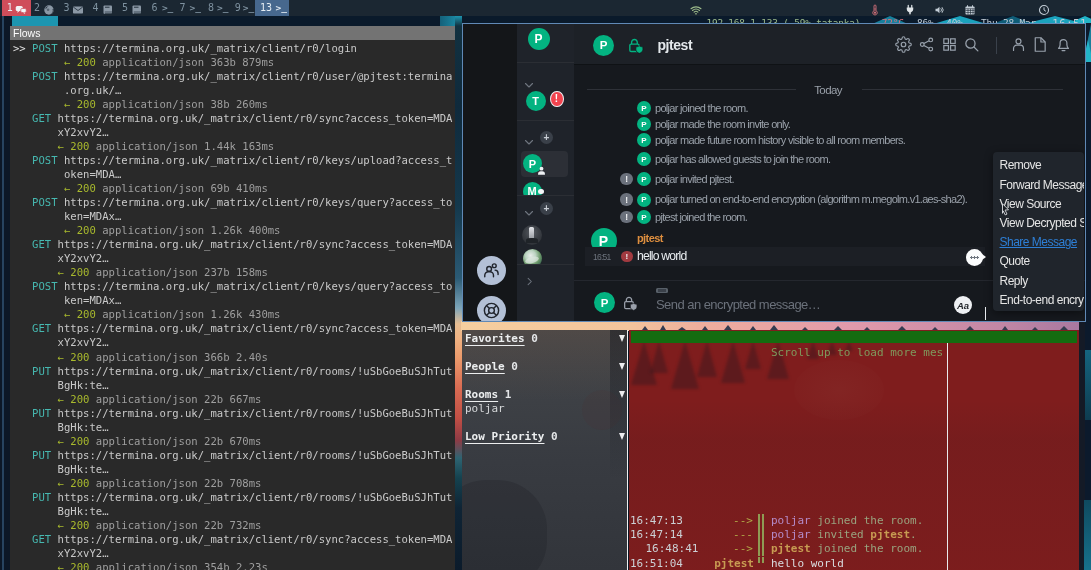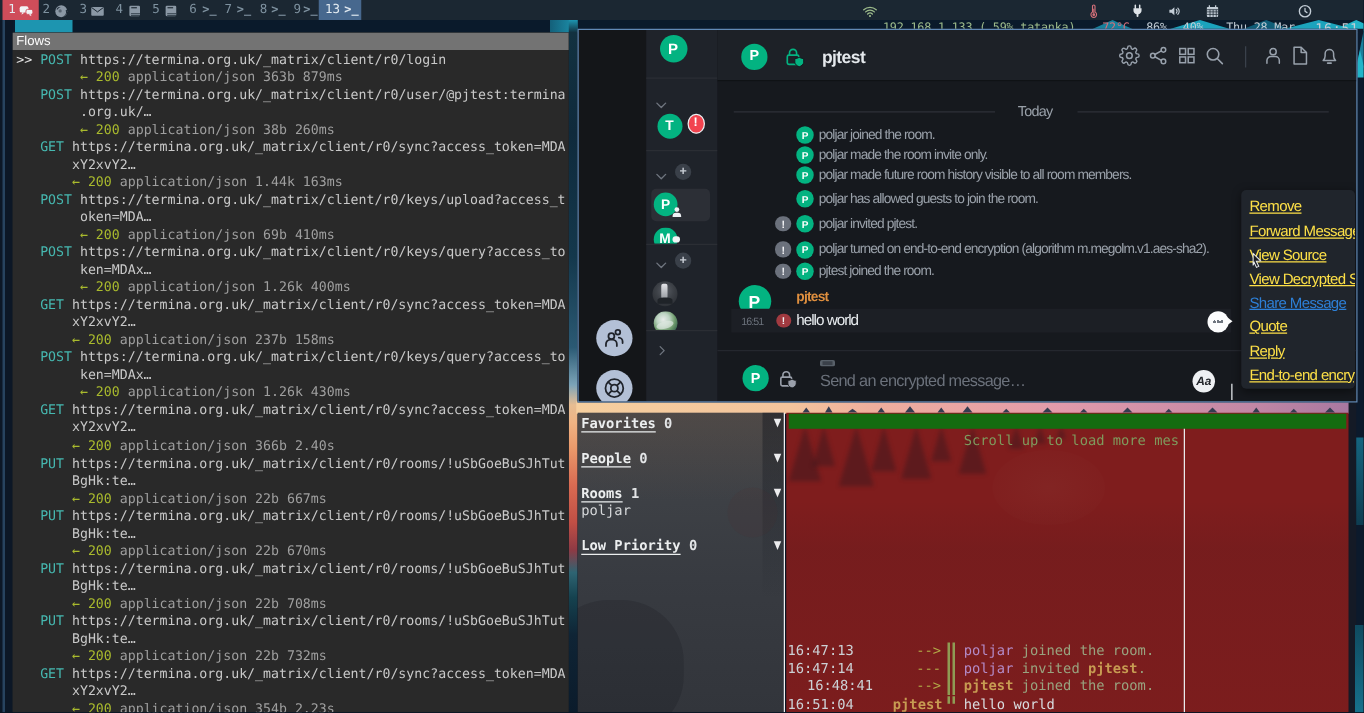--- a/index.html
+++ b/index.html
@@ -42,21 +42,21 @@
   .rheader{position:absolute;left:0;top:0;right:0;height:39.5px;background:#1d2127;
     border-bottom:1px solid #0f1215;}
   .avatar{position:absolute;border-radius:50%;background:#03b381;color:#fff;
     display:flex;align-items:center;justify-content:center;font-weight:600;}
   .divline{position:absolute;background:#2b2e34;height:1px;}
   .ev-text{position:absolute;color:#9aa1aa;font-size:11px;letter-spacing:-0.7px;white-space:nowrap;}
   .shield{position:absolute;border-radius:50%;background:#6b717c;color:#f2f3f5;
     display:flex;align-items:center;justify-content:center;font-weight:700;}
   #ctxmenu{position:absolute;background:#20252c;border-radius:4px;
     box-shadow:0 2px 8px rgba(0,0,0,.45);overflow:hidden;}
-  #ctxmenu .mi{position:absolute;left:5.5px;font-size:12px;letter-spacing:-0.5px;color:#fde047;white-space:nowrap;text-decoration:underline;}
+  #ctxmenu .mi{position:absolute;left:5.5px;font-size:12px;letter-spacing:-0.5px;color:#e5e5e5;white-space:nowrap;}
   
   #tui{position:absolute;left:461.5px;top:330px;width:617.5px;height:240px;overflow:hidden;}
   #tui .sidebar{position:absolute;left:0;top:0;width:165.5px;height:100%;
     background:linear-gradient(180deg,#45464b 0%,#3d4045 30%,#383b41 55%,#32353b 100%);}
   #tui .msgarea{position:absolute;left:167px;top:0;right:0;height:100%;background:#7f1d1d;}
   #tui .mono10{font-family:"DejaVu Sans Mono",monospace;font-size:11px;white-space:pre;}
   .tri-down{width:0;height:0;border-left:3.4px solid transparent;
     border-right:3.4px solid transparent;border-top:7.4px solid #ececee;position:absolute;}
 </style>
 </head>

